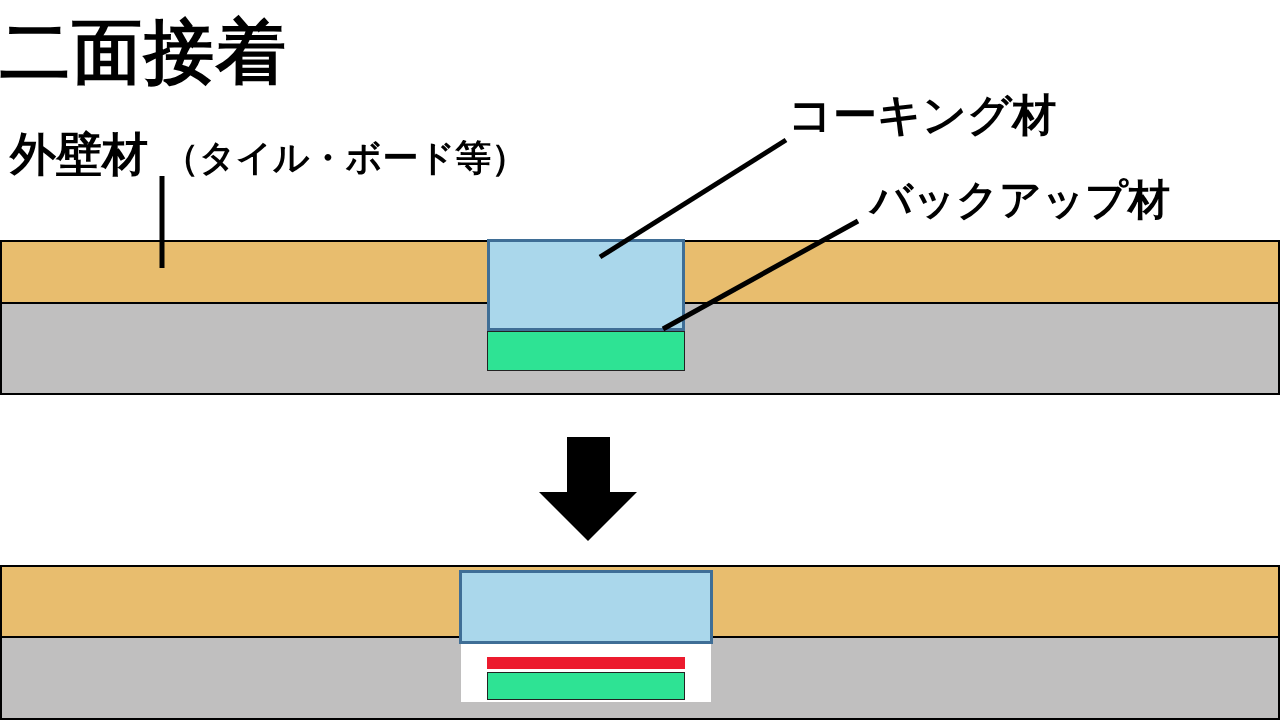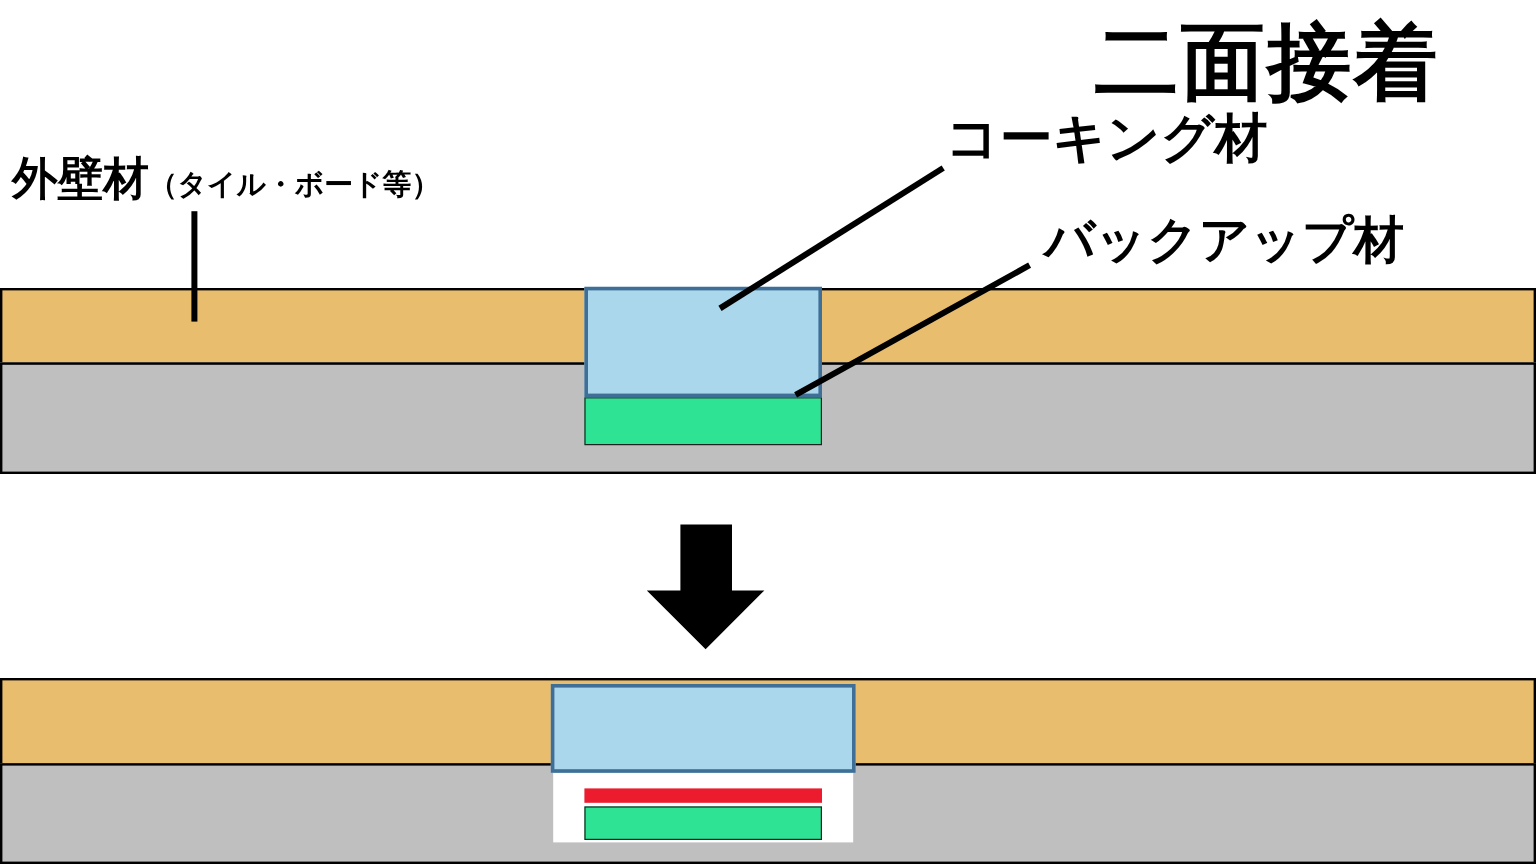--- a/index.html
+++ b/index.html
@@ -69,33 +69,33 @@
     stroke-width: 5;
     stroke-linecap: butt;
   }
   .overlay polygon { fill: var(--arrow, #000); }
 
   
   .title {
     position: absolute;
     left: 0; top: 6px;
     width: 1200px;
-    text-align: right;
+    text-align: left;
     font-size: 70px;
     font-weight: bold;
     letter-spacing: 2px;
   }
   .wall-label {
     position: absolute;
     left: 10px; top: 124px;
     font-weight: bold;
     white-space: nowrap;
   }
-  .wl-main  { font-size: 38px; margin-top: 32px; }
-  .wl-paren { font-size: 24px; }
+  .wl-main  { font-size: 46px; margin-top: 32px; }
+  .wl-paren { font-size: 36px; margin-left: 15px; }
   .caulk-label {
     position: absolute;
     left: 788px; top: 86px;
     font-size: 44px;
     font-weight: bold;
     white-space: nowrap;
   }
   .backup-label {
     position: absolute;
     left: 858px; top: 172px;

